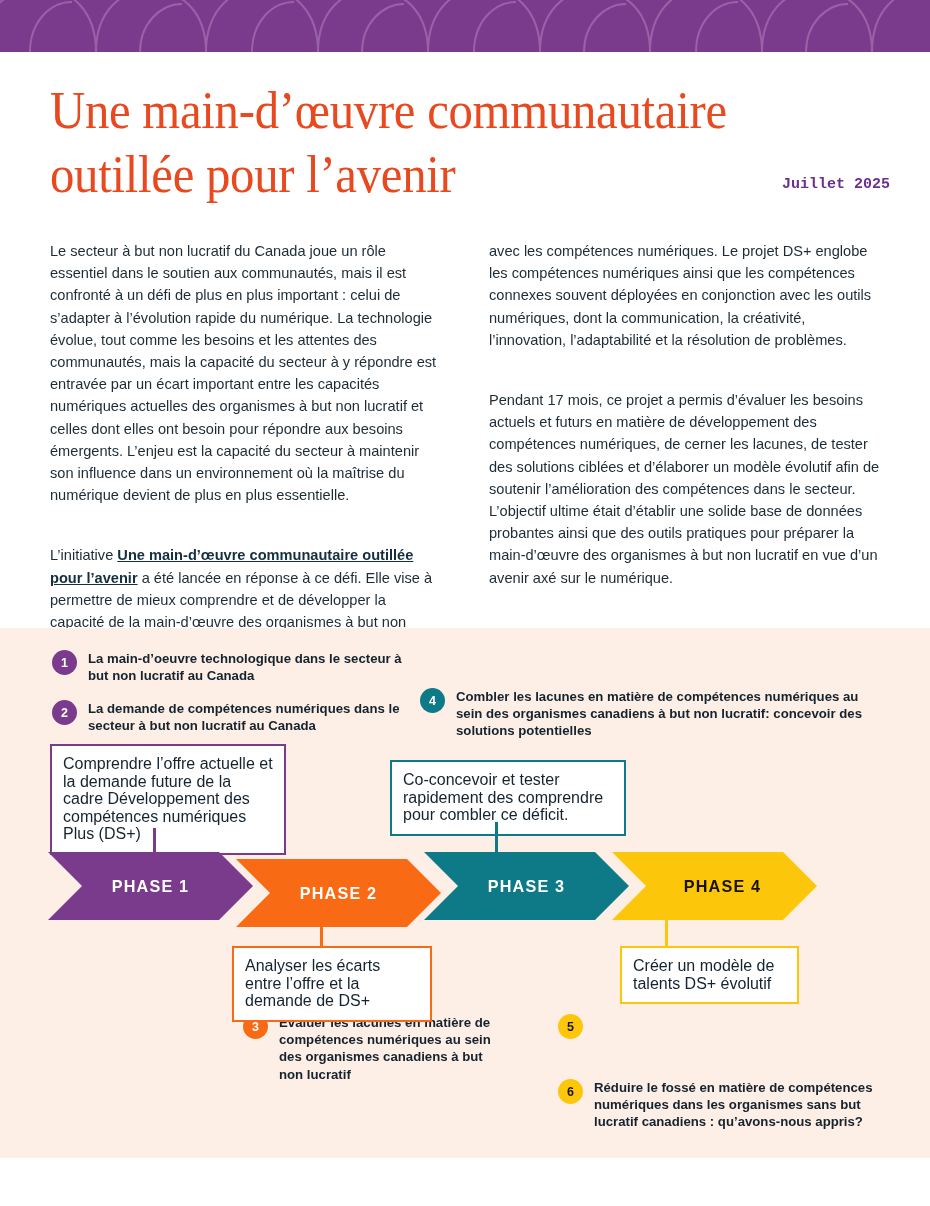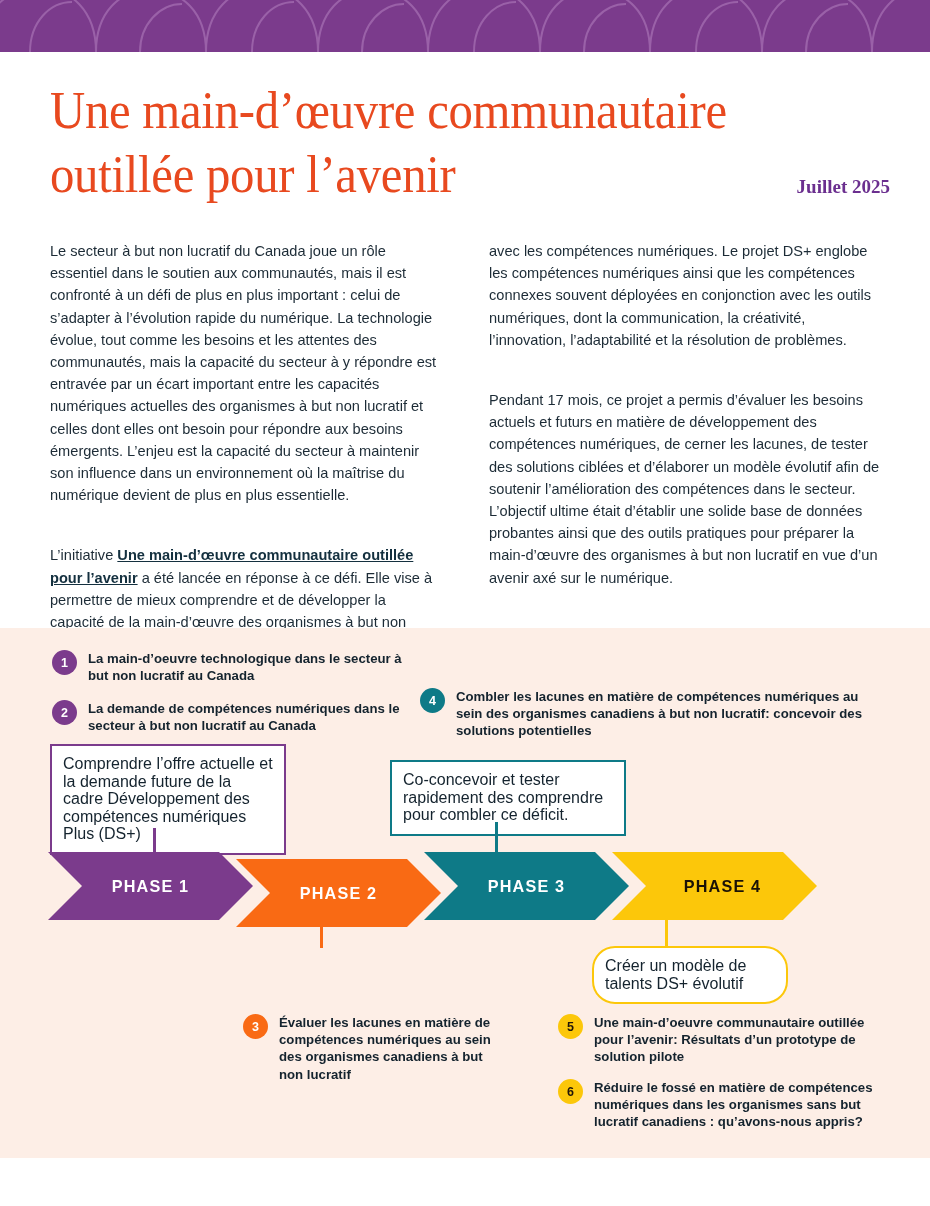--- a/index.html
+++ b/index.html
@@ -25,23 +25,23 @@
     font-size: 53px;
     line-height: 64px;
     color: #e8491f;
     letter-spacing: -0.3px;
     transform: scaleX(0.92);
     transform-origin: left top;
     white-space: pre-line;
   }
   .doc-date {
     position: absolute; right: 0px; top: 98px;
-    font-family: Liberation Serif, serif;
+    font-family: Liberation Mono, monospace;
     font-weight: bold;
-    font-size: 19px;
+    font-size: 15px;
     color: #6b2f8f;
   }
 
   
   .cols {
     position: absolute; left: 50px; top: 240px; width: 830px;
     display: flex; gap: 48px;
   }
   .col { width: 391px; }
   .col p {
@@ -95,21 +95,21 @@
     font-size: 16px; line-height: 17.6px; color: #14232e;
   }
   .callout.purple { border-color: #7b3b8c; }
   .callout.teal   { border-color: #0e7a87; }
   .callout.orange { border-color: #f96a14; }
   .callout.yellow { border-color: #fcc70a; }
 
   #box1 { left: 50px;  top: 744px; width: 236px; }
   #box4 { left: 390px; top: 760px; width: 236px; }
   #box2 { left: 232px; top: 946px; width: 200px; }
-  #box5 { left: 592px; top: 946px; width: 196px; border-radius: 23px; }
+  #box5 { left: 620px; top: 946px; width: 179px; }
 
   
   .conn { position: absolute; width: 3px; }
   #conn1 { left: 153px; top: 828px;  height: 28px; background: #7b3b8c; }
   #conn4 { left: 495px; top: 822px;  height: 34px; background: #0e7a87; }
   #conn2 { left: 320px; top: 914px;  height: 34px; background: #f96a14; }
   #conn5 { left: 665px; top: 914px;  height: 34px; background: #fcc70a; }
 
   
   .arrows {
@@ -198,29 +198,29 @@
   <div class="numitem" id="item4">
     <div class="num-circle teal">4</div>
     <div class="num-text">Combler les lacunes en matière de compétences numériques au sein des organismes canadiens à but non lucratif: concevoir des solutions potentielles</div>
   </div>
   <div class="numitem" id="item3">
     <div class="num-circle orange">3</div>
     <div class="num-text">Évaluer les lacunes en matière de compétences numériques au sein des organismes canadiens à but non lucratif</div>
   </div>
   <div class="numitem" id="item5">
     <div class="num-circle yellow">5</div>
-    <div class="num-text">Une main-d’oeuvre communautaire outillée pour l’avenir: Résultats d’un prototype de solution pilote</div>
   </div>
   <div class="numitem" id="item6">
     <div class="num-circle yellow">6</div>
     <div class="num-text">Réduire le fossé en matière de compétences numériques dans les organismes sans but lucratif canadiens : qu’avons-nous appris?</div>
   </div>
 
   <div class="callout purple" id="box1">Comprendre l’offre actuelle et la demande future de la cadre Développement des compétences numériques Plus (DS+)</div>
   <div class="callout teal" id="box4">Co-concevoir et tester rapidement des comprendre pour combler ce déficit.</div>
+  <div class="callout orange" id="box2">Analyser les écarts entre l’offre et la demande de DS+</div>
   <div class="callout yellow" id="box5">Créer un modèle de talents DS+ évolutif</div>
 
   <div class="conn" id="conn1"></div>
   <div class="conn" id="conn4"></div>
   <div class="conn" id="conn2"></div>
   <div class="conn" id="conn5"></div>
 
   <div class="arrows">
     <div class="arrow" id="a1">
       <svg class="shape" viewBox="0 0 205 68" preserveAspectRatio="none">

